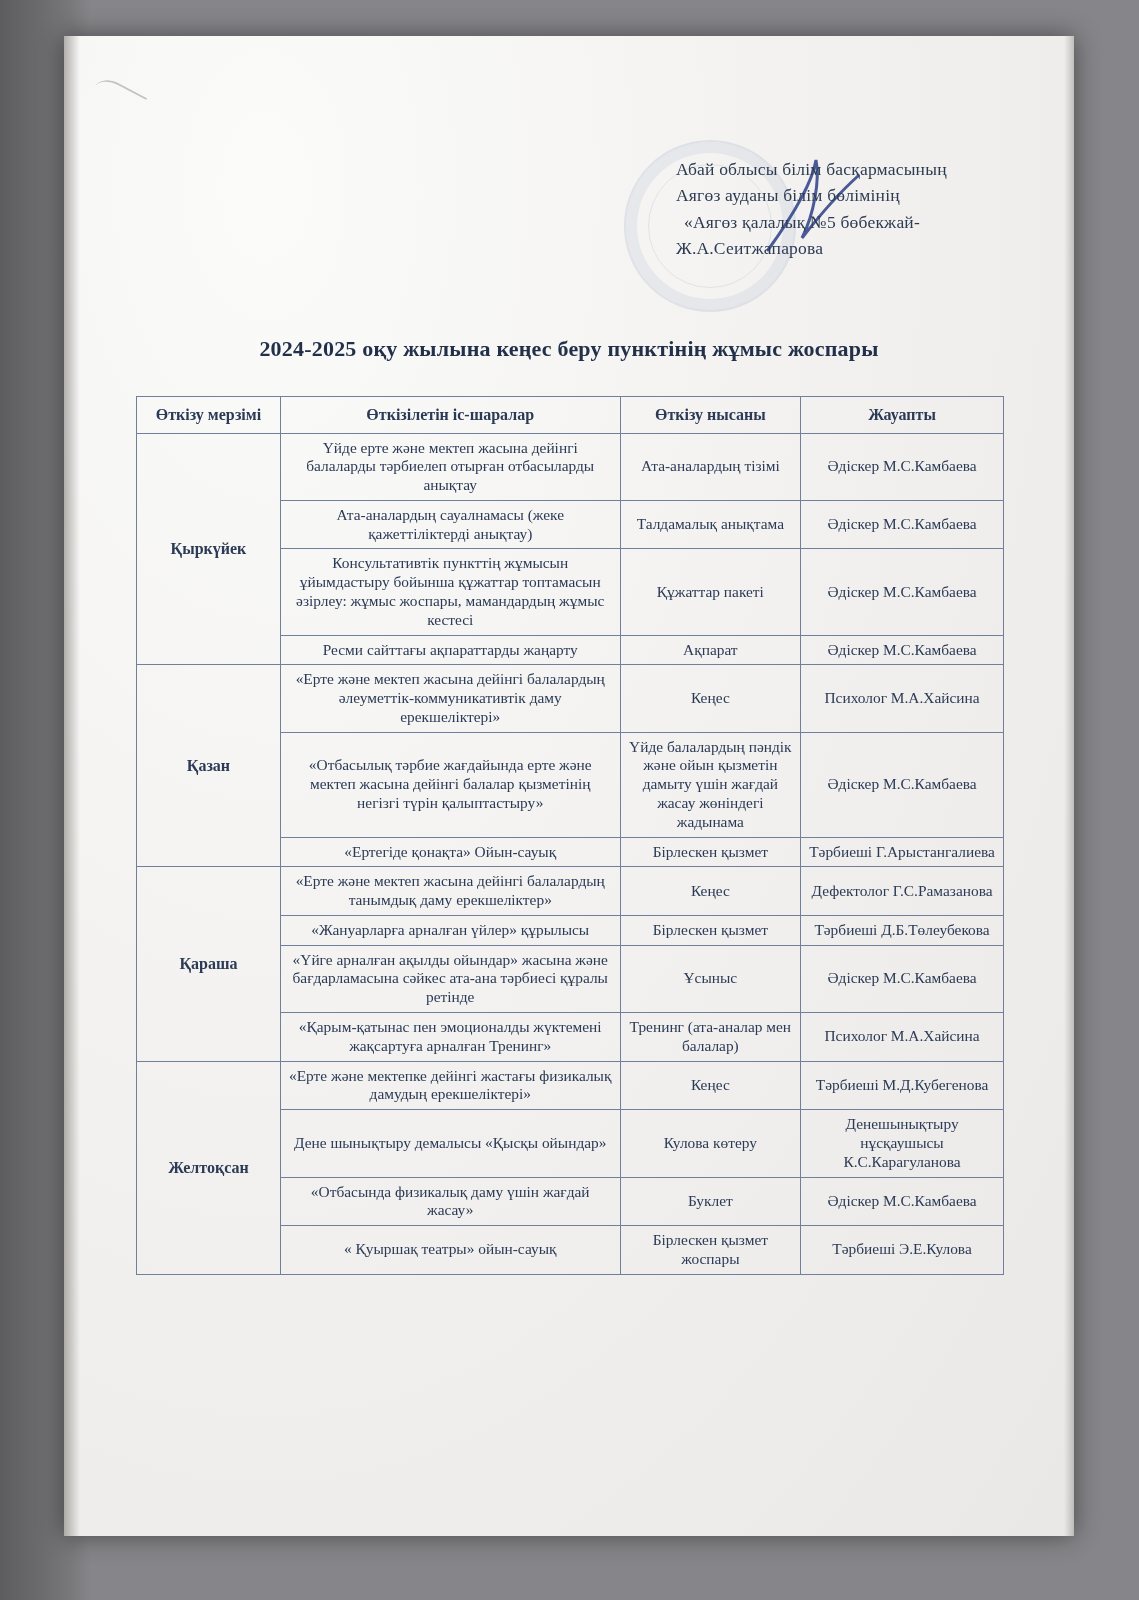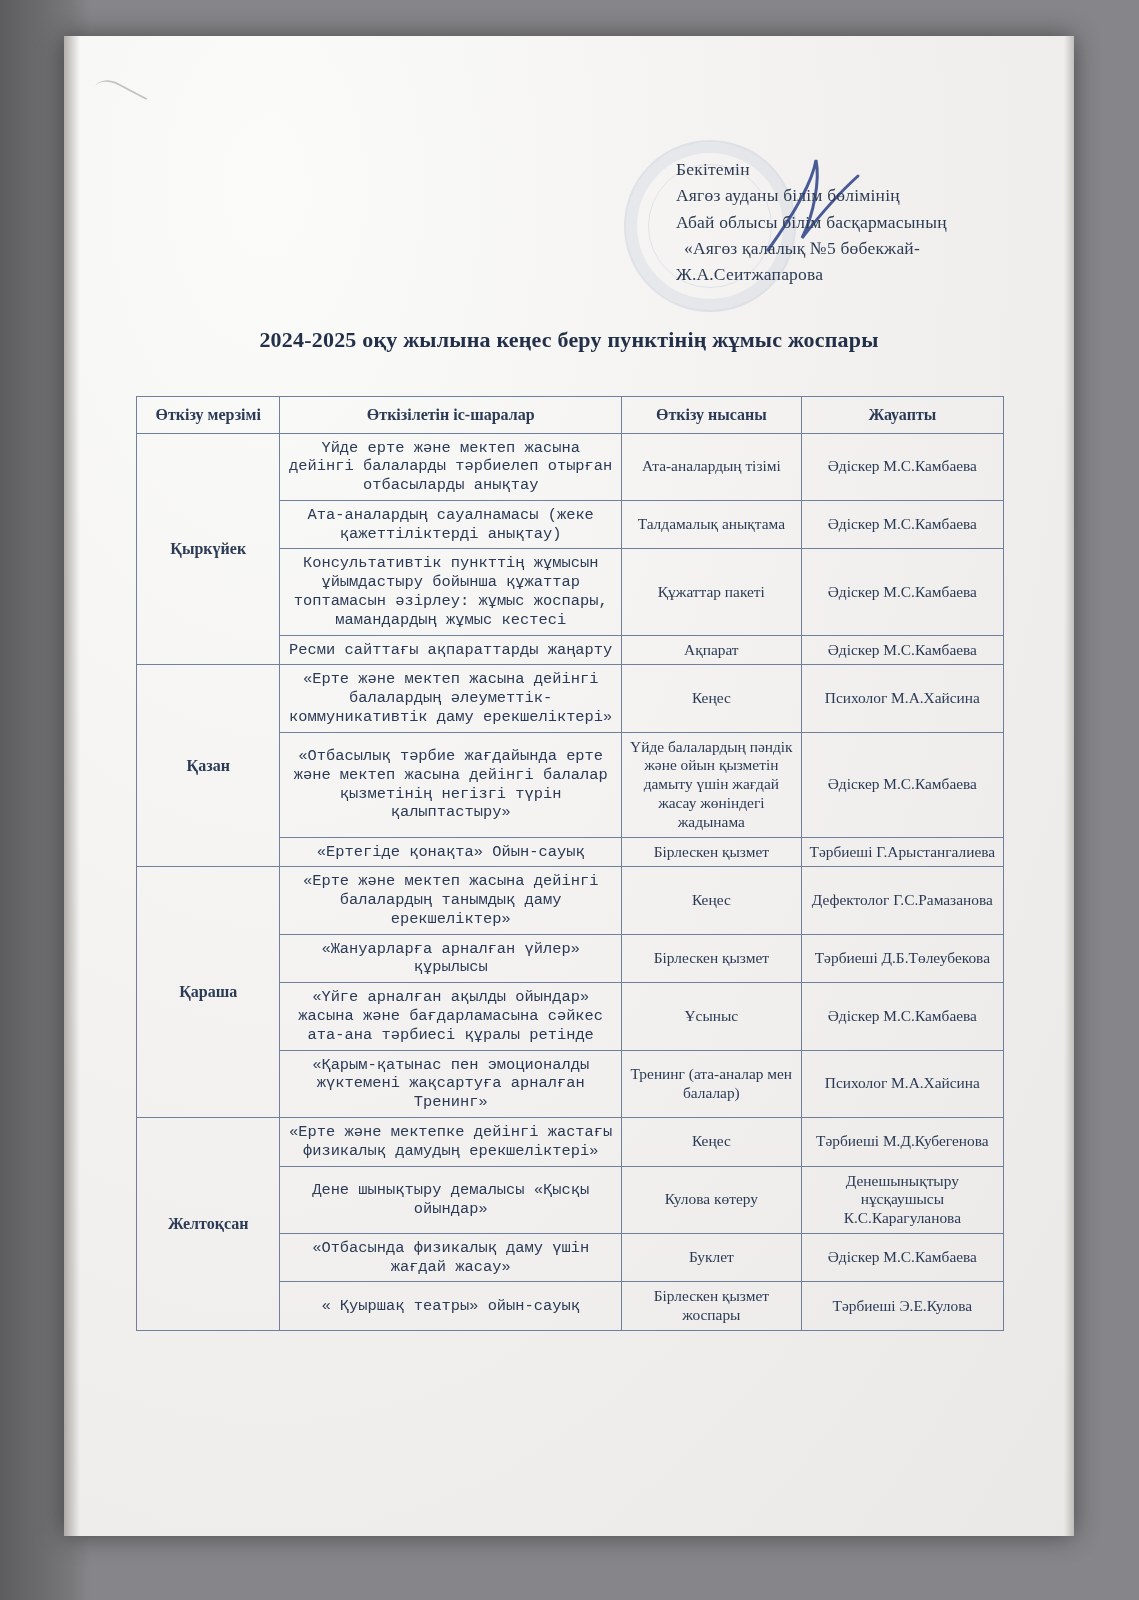--- a/index.html
+++ b/index.html
@@ -96,21 +96,21 @@
     left: 690px;
     top: 118px;
     width: 120px;
     height: 110px;
     pointer-events: none;
   }
 
   .doc-title {
     position: absolute;
     left: 0;
-    top: 291px;
+    top: 300px;
     width: 1010px;
     text-align: center;
     font-size: 22px;
     font-weight: bold;
     color: #22304a;
     letter-spacing: .2px;
   }
 
   
   table.plan {
@@ -134,44 +134,43 @@
     font-weight: bold;
     font-size: 16px;
     padding: 8px 6px;
   }
   td.month {
     font-weight: bold;
     font-size: 16px;
     width: 136px;
     margin-left: 26px;
   }
-  td.activity { width: 356px; font-family: Liberation Mono, monospace; }
+  td.activity { width: 356px; }
   td.form { width: 178px; }
   td.resp  { width: 198px; font-family: Liberation Serif, serif; }
 </style>
 </head>
 <body>
 
 <div class="page">
   <div class="scan-bg"></div>
 
   <div class="paper">
     <div class="edge-right"></div>
     <div class="corner-fold"></div>
 
     <div class="stamp"></div>
 
     <svg class="signature" viewBox="0 0 120 110">
       <path d="M14 96 C 40 60, 58 30, 62 6 C 66 26, 60 60, 48 84 C 62 66, 84 40, 104 22" fill="none" stroke="#2b3f86" stroke-width="3" stroke-linecap="round" opacity="0.85"></path>
     </svg>
 
     <div class="approval">
-      <div>Бекітемін</div>
+      <div>Абай облысы білім басқармасының</div>
       <div>Аягөз ауданы білім бөлімінің</div>
-      <div>Абай облысы білім басқармасының</div>
       <div class="indent">«Аягөз қалалық №5 бөбекжай-</div>
       <div>Ж.А.Сеитжапарова</div>
     </div>
 
     <div class="doc-title">2024-2025 оқу жылына кеңес беру пунктінің жұмыс жоспары</div>
 
     <table class="plan">
       <thead>
         <tr>
           <th>Өткізу мерзімі</th>

